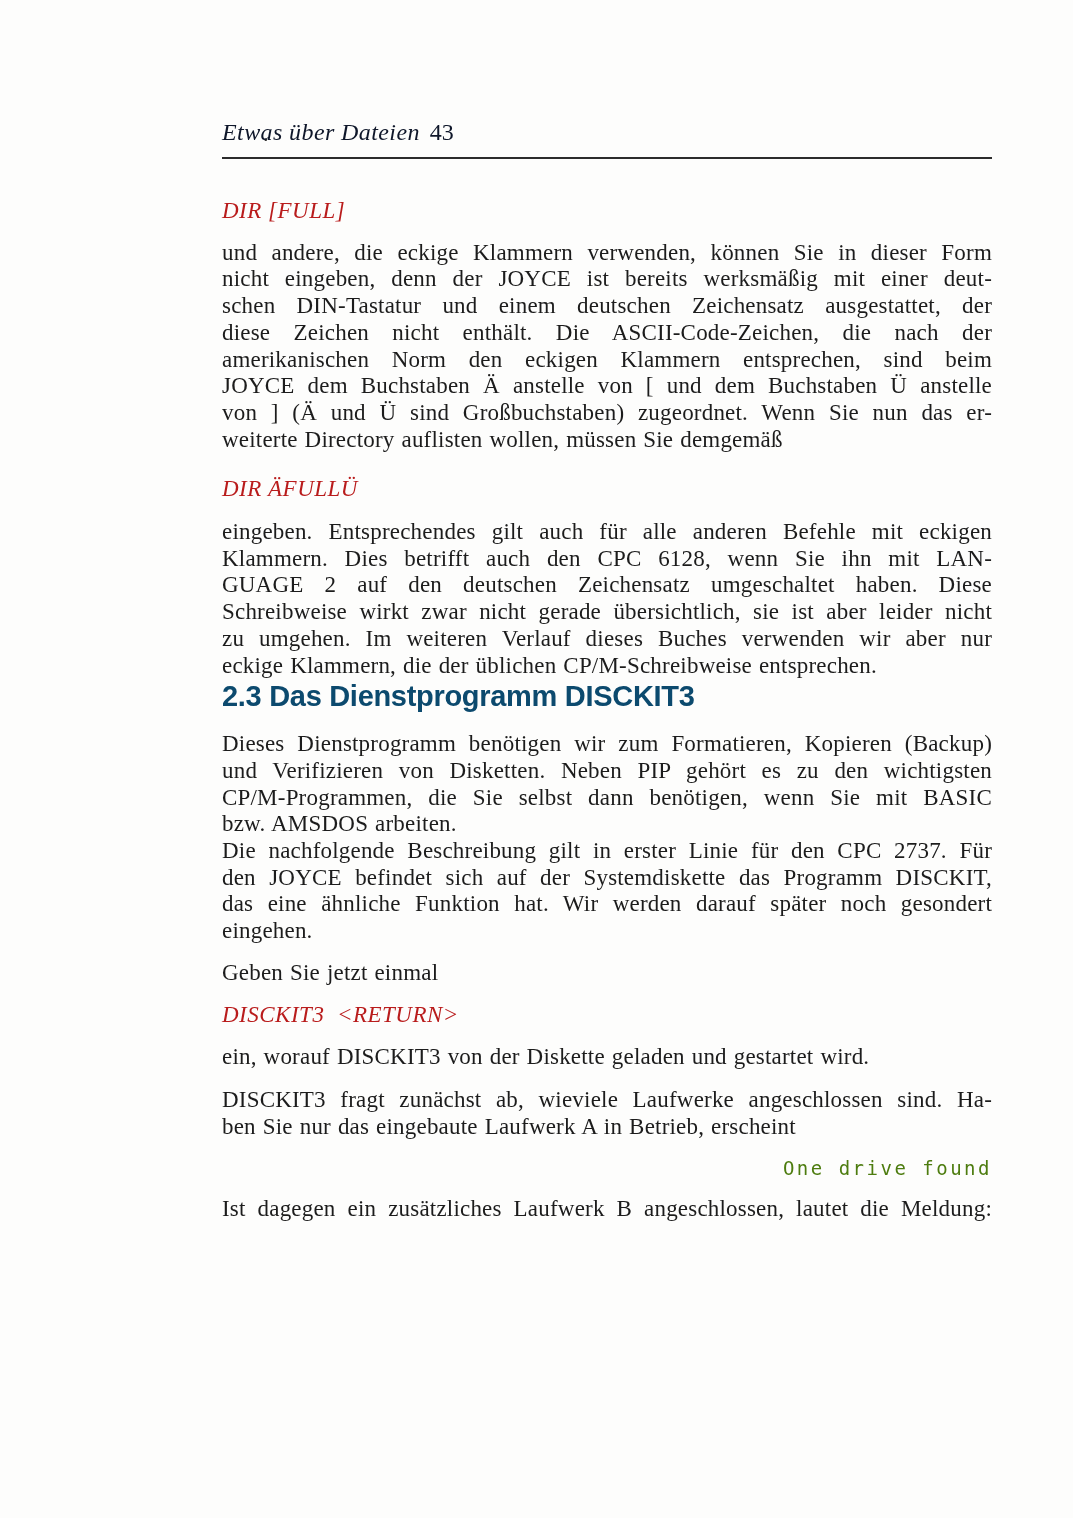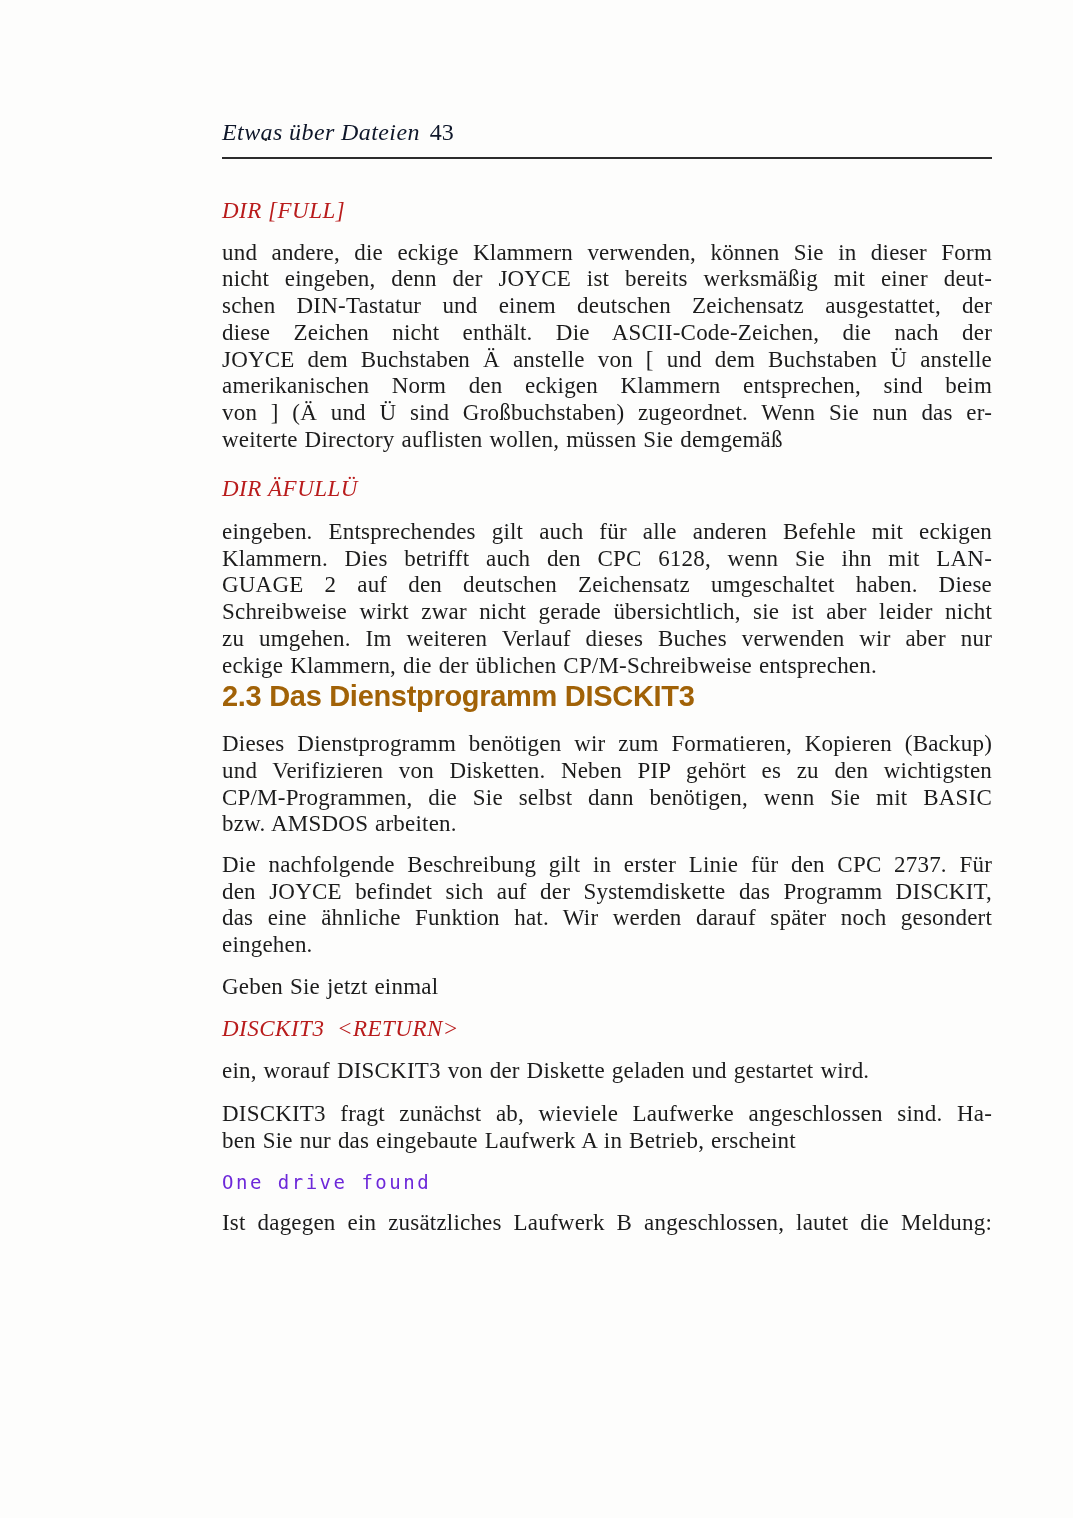--- a/index.html
+++ b/index.html
@@ -56,32 +56,33 @@
     text-align: justify;
     text-align-last: justify;
   }
   .nline { line-height: 26.7px; }
   .section-heading {
     font-family: "Liberation Sans", sans-serif;
     font-weight: bold;
     font-size: 29px;
     line-height: 34px;
     letter-spacing: -0.3px;
-    color: #a16207;
+    color: #0c4a6e;
     white-space: nowrap;
   }
   .mono {
     font-family: "DejaVu Sans Mono", "Liberation Mono", monospace;
     font-size: 19px;
     line-height: 24px;
     letter-spacing: 2.5px;
-    color: #6d28d9;
+    color: #4d7c0f;
+    text-align: right;
   }
   .mb11 { margin-bottom: 23px; }
-  .mb14 { margin-bottom: 14px; }
+  .mb14 { }
   .mb15 { margin-bottom: 15px; }
   .mb16 { margin-bottom: 16px; }
   .mb18 { margin-bottom: 18px; }
   .mb21 { }
 </style>
 </head>
 <body>
 
 <div class="page">
 
@@ -97,22 +98,22 @@
 
     <div class="content">
 
       <div class="cmd mb15">DIR [FULL]</div>
 
       <div class="para mb11">
         <div class="jline">und andere, die eckige Klammern verwenden, können Sie in dieser Form</div>
         <div class="jline">nicht eingeben, denn der JOYCE ist bereits werksmäßig mit einer deut-</div>
         <div class="jline">schen DIN-Tastatur und einem deutschen Zeichensatz ausgestattet, der</div>
         <div class="jline">diese Zeichen nicht enthält. Die ASCII-Code-Zeichen, die nach der</div>
+        <div class="jline">amerikanischen Norm den eckigen Klammern entsprechen, sind beim</div>
         <div class="jline">JOYCE dem Buchstaben Ä anstelle von [ und dem Buchstaben Ü anstelle</div>
-        <div class="jline">amerikanischen Norm den eckigen Klammern entsprechen, sind beim</div>
         <div class="jline">von ] (Ä und Ü sind Großbuchstaben) zugeordnet. Wenn Sie nun das er-</div>
         <div class="nline">weiterte Directory auflisten wollen, müssen Sie demgemäß</div>
       </div>
 
       <div class="cmd mb16">DIR ÄFULLÜ</div>
 
       <div class="para mb21">
         <div class="jline">eingeben. Entsprechendes gilt auch für alle anderen Befehle mit eckigen</div>
         <div class="jline">Klammern. Dies betrifft auch den CPC 6128, wenn Sie ihn mit LAN-</div>
         <div class="jline">GUAGE 2 auf den deutschen Zeichensatz umgeschaltet haben. Diese</div>

